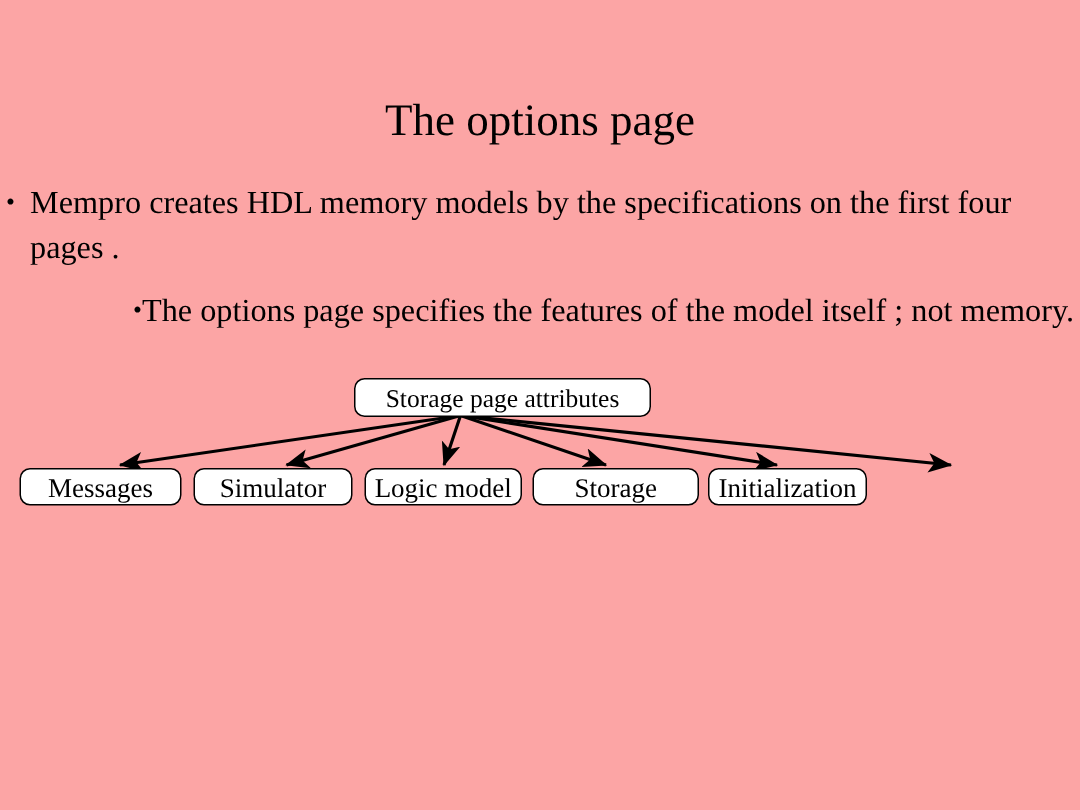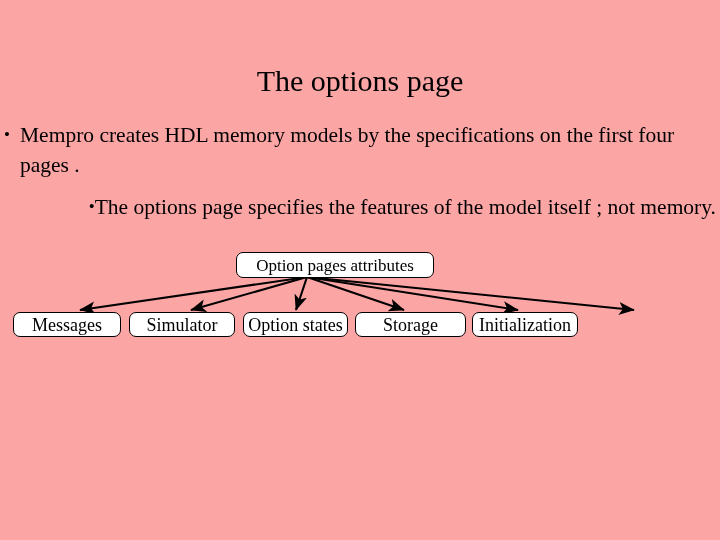--- a/index.html
+++ b/index.html
@@ -140,22 +140,22 @@
       <g stroke="#000000" stroke-width="2.1" fill="none" marker-end="url(#ah)">
         <line x1="307" y1="277" x2="80" y2="310"></line>
         <line x1="307" y1="277" x2="191" y2="310"></line>
         <line x1="307" y1="277" x2="296" y2="310"></line>
         <line x1="307" y1="277" x2="404" y2="310"></line>
         <line x1="307" y1="277" x2="518" y2="310"></line>
         <line x1="307" y1="277" x2="634" y2="310"></line>
       </g>
     </svg>
 
-    <div class="node-box" id="node-root">Option pages attributes</div>
+    <div class="node-box" id="node-root">Storage page attributes</div>
 
     <div class="node-box leaf-box" id="leaf-0">Messages</div>
     <div class="node-box leaf-box" id="leaf-1">Simulator</div>
-    <div class="node-box leaf-box" id="leaf-2">Option states</div>
+    <div class="node-box leaf-box" id="leaf-2">Logic model</div>
     <div class="node-box leaf-box" id="leaf-3">Storage</div>
     <div class="node-box leaf-box" id="leaf-4">Initialization</div>
 
   </div>
 </div>
 
 </body></html>

